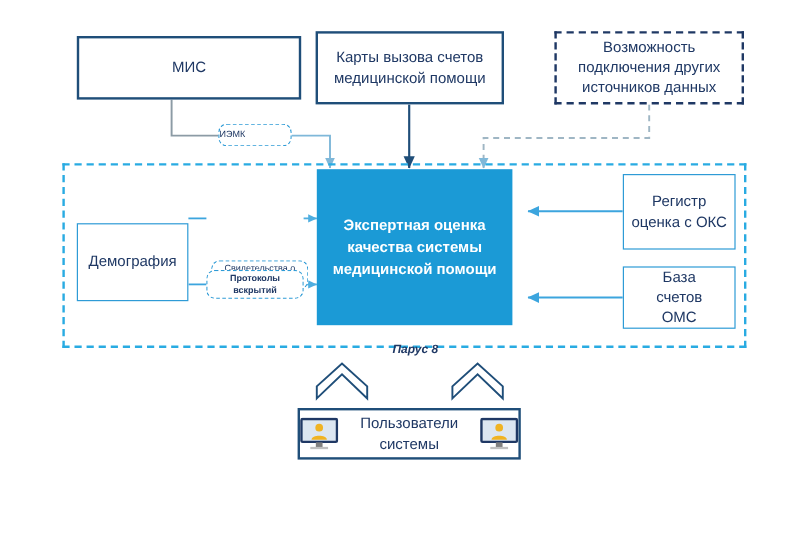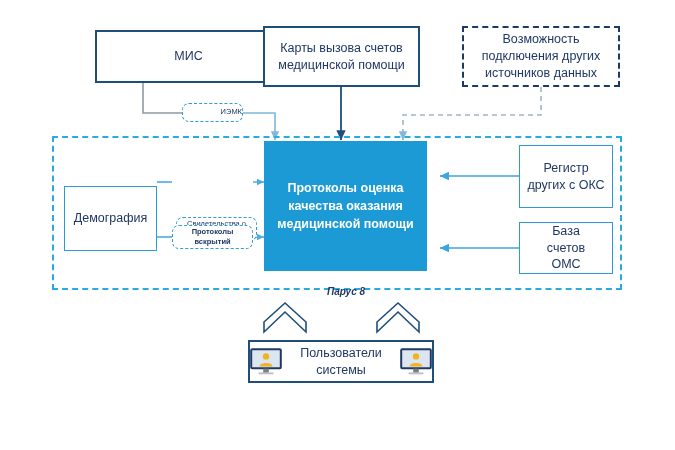--- a/index.html
+++ b/index.html
@@ -100,21 +100,21 @@
     position: absolute;
     box-sizing: border-box;
     border: 1.3px dashed #2E9BD6;
     border-radius: 7px;
     background: #ffffff;
     color: #1f3864;
     font-size: 7.5px;
     line-height: 1.35;
     display: flex;
     align-items: center;
-    justify-content: flex-end;
+    justify-content: flex-start;
     text-align: center;
     z-index: 5;
   }
 
   
   #users {
     position: absolute;
     box-sizing: border-box;
     border: 2px solid #1f4e79;
     background: #ffffff;
@@ -196,21 +196,21 @@
     <g>
       <path d="M264,332 L285,312 L306,332 L306,322 L285,303 L264,322 z" fill="#ffffff" stroke="#1f4e79" stroke-width="1.6" stroke-linejoin="miter"></path>
     </g>
     <g>
       <path d="M377,332 L398,312 L419,332 L419,322 L398,303 L377,322 z" fill="#ffffff" stroke="#1f4e79" stroke-width="1.6" stroke-linejoin="miter"></path>
     </g>
   </svg>
 
   <div id="boundary" style="left:52px; top:136px; width:570px; height:154px;"></div>
 
-  <div class="node src-solid" style="left:64px; top:30px; width:187px; height:53px;margin-left:31px;">
+  <div class="node src-solid" style="left:64px; top:30px; width:187px; height:53px;">
     <span>МИС</span>
   </div>
 
   <div class="node src-solid" style="left:263px; top:26px; width:157px; height:61px; padding:0 8px;">
     <span>Карты вызова счетов медицинской помощи</span>
   </div>
 
   <div class="node src-dashed" style="left:462px; top:26px; width:158px; height:61px; padding:0 7px;">
     <span>Возможность подключения других источников данных</span>
   </div>
@@ -225,28 +225,28 @@
 
   <div class="pill" style="left:176px; top:170px; width:81px; height:24px;margin-top:47px;">
     <span>Свидетельства о смерти</span>
   </div>
 
   <div class="pill" style="left:172px; top:225px; width:81px; height:24px;font-weight:bold;">
     <span>Протоколы вскрытий</span>
   </div>
 
   <div id="core" style="left:264px; top:141px; width:163px; height:130px; padding:0 10px;">
-    <span>Протоколы оценка качества оказания медицинской помощи</span>
+    <span>Экспертная оценка качества системы медицинской помощи</span>
   </div>
   <div id="core-caption" style="left:327px; top:286px;">
     <span>Парус 8</span>
   </div>
 
   <div class="node lt-box" style="left:519px; top:145px; width:94px; height:63px; padding:0 5px;">
-    <span>Регистр других с ОКС</span>
+    <span>Регистр оценка с ОКС</span>
   </div>
 
   <div class="node lt-box" style="left:519px; top:222px; width:94px; height:52px; padding:0 12px;">
     <span>База счетов ОМС</span>
   </div>
 
   <div id="users" style="left:248px; top:340px; width:186px; height:43px;">
     <span class="monitor">
       <svg viewBox="0 0 32 27" width="32" height="27">
         <rect x="1.2" y="1.2" width="29.6" height="19" rx="1" fill="#DCE6F1" stroke="#1f3864" stroke-width="2"></rect>

